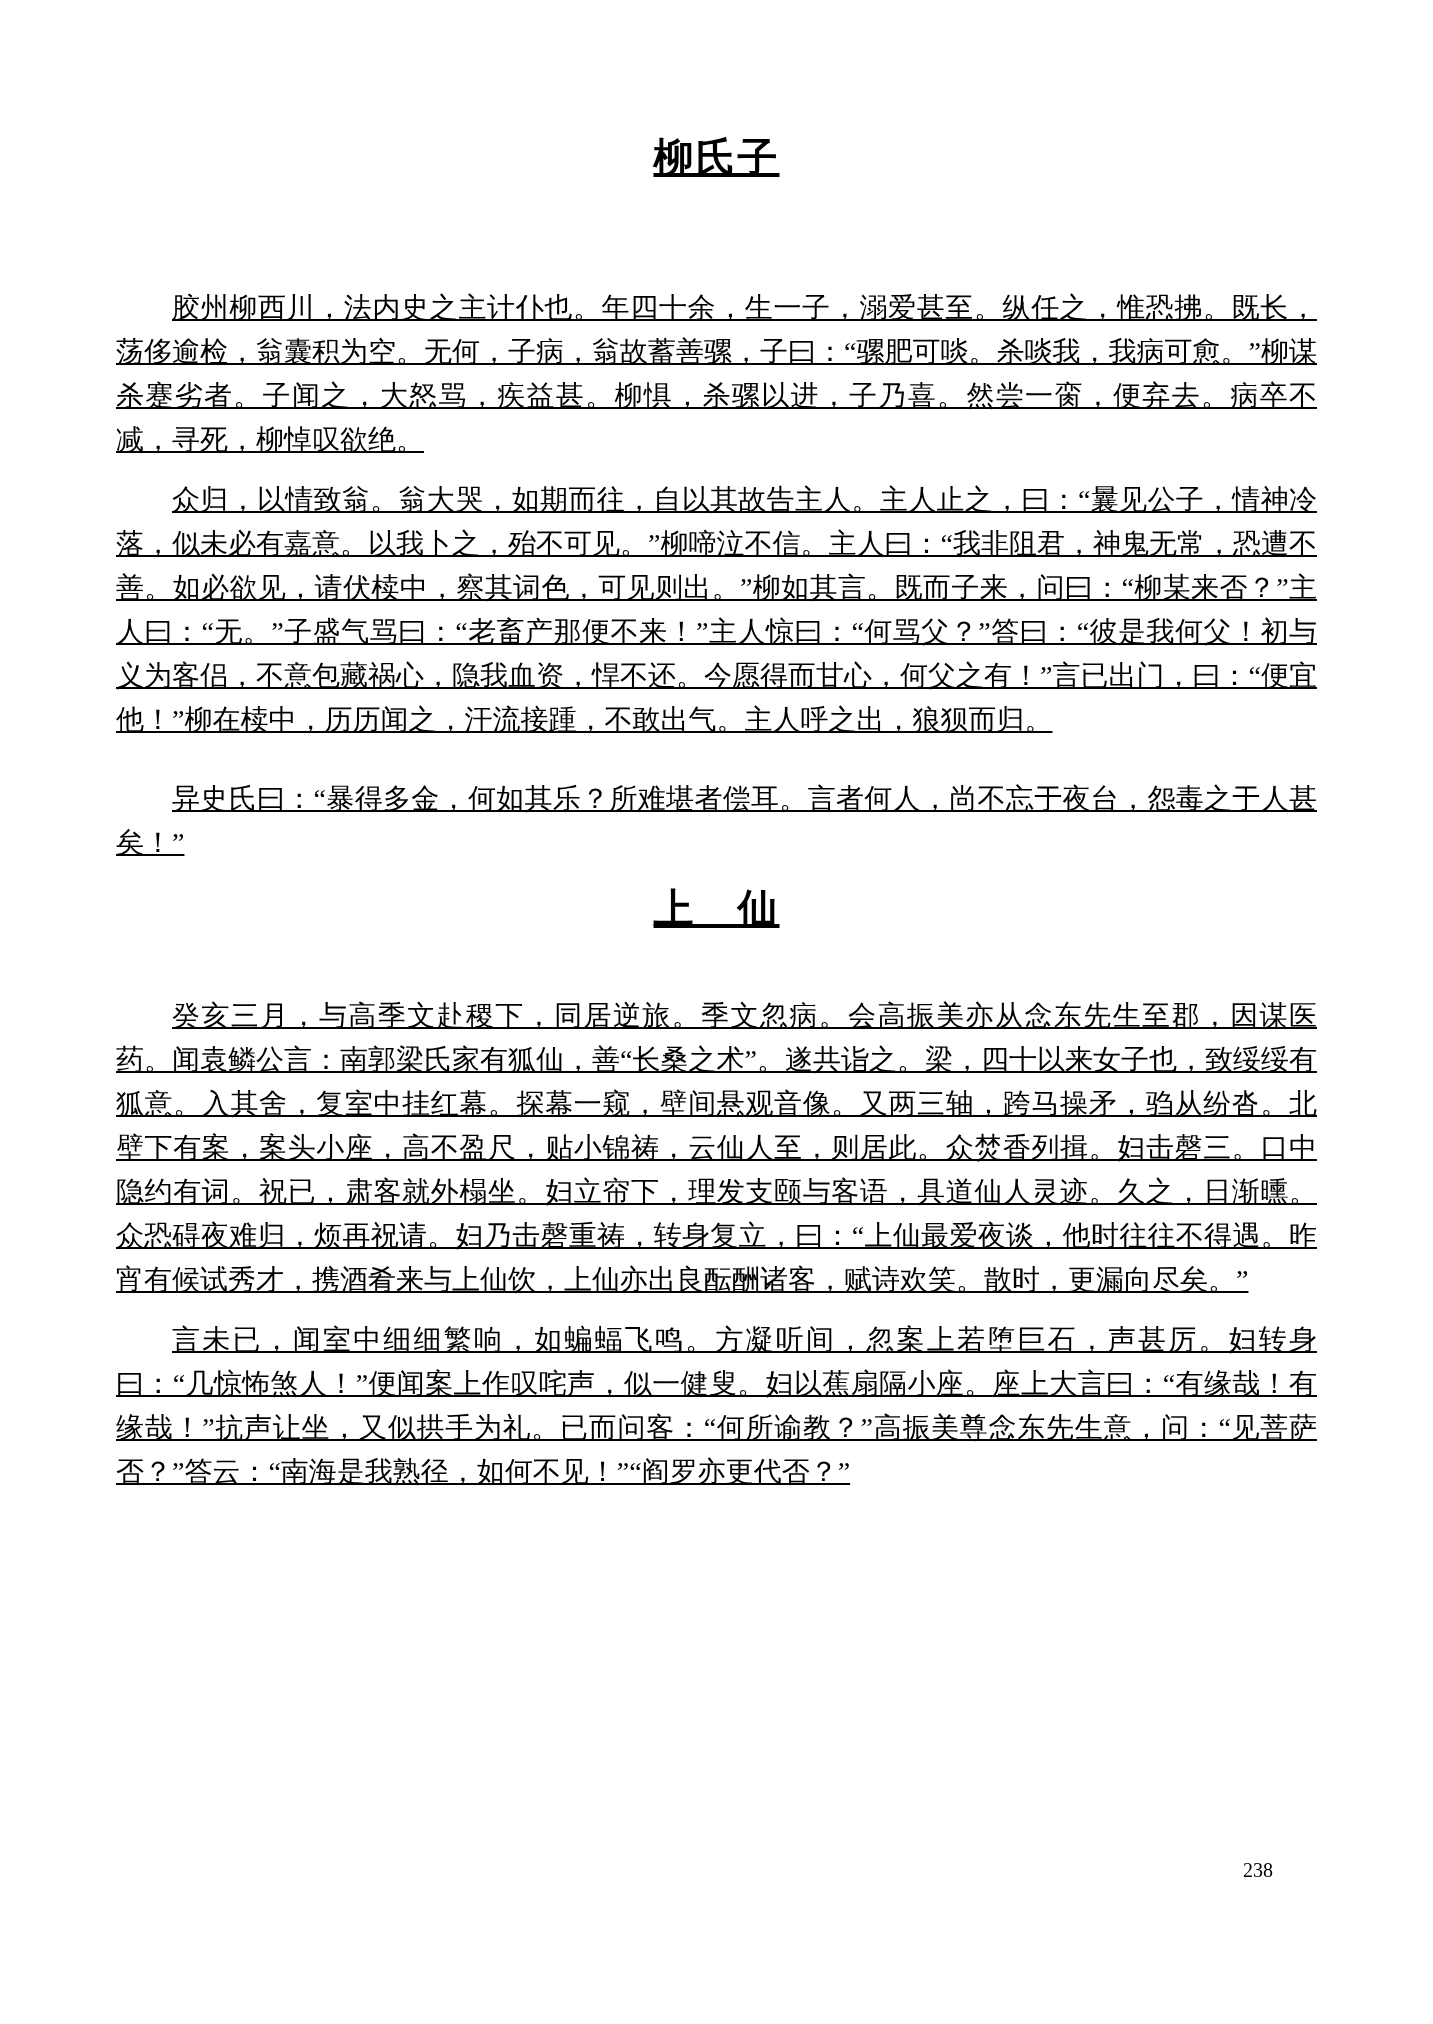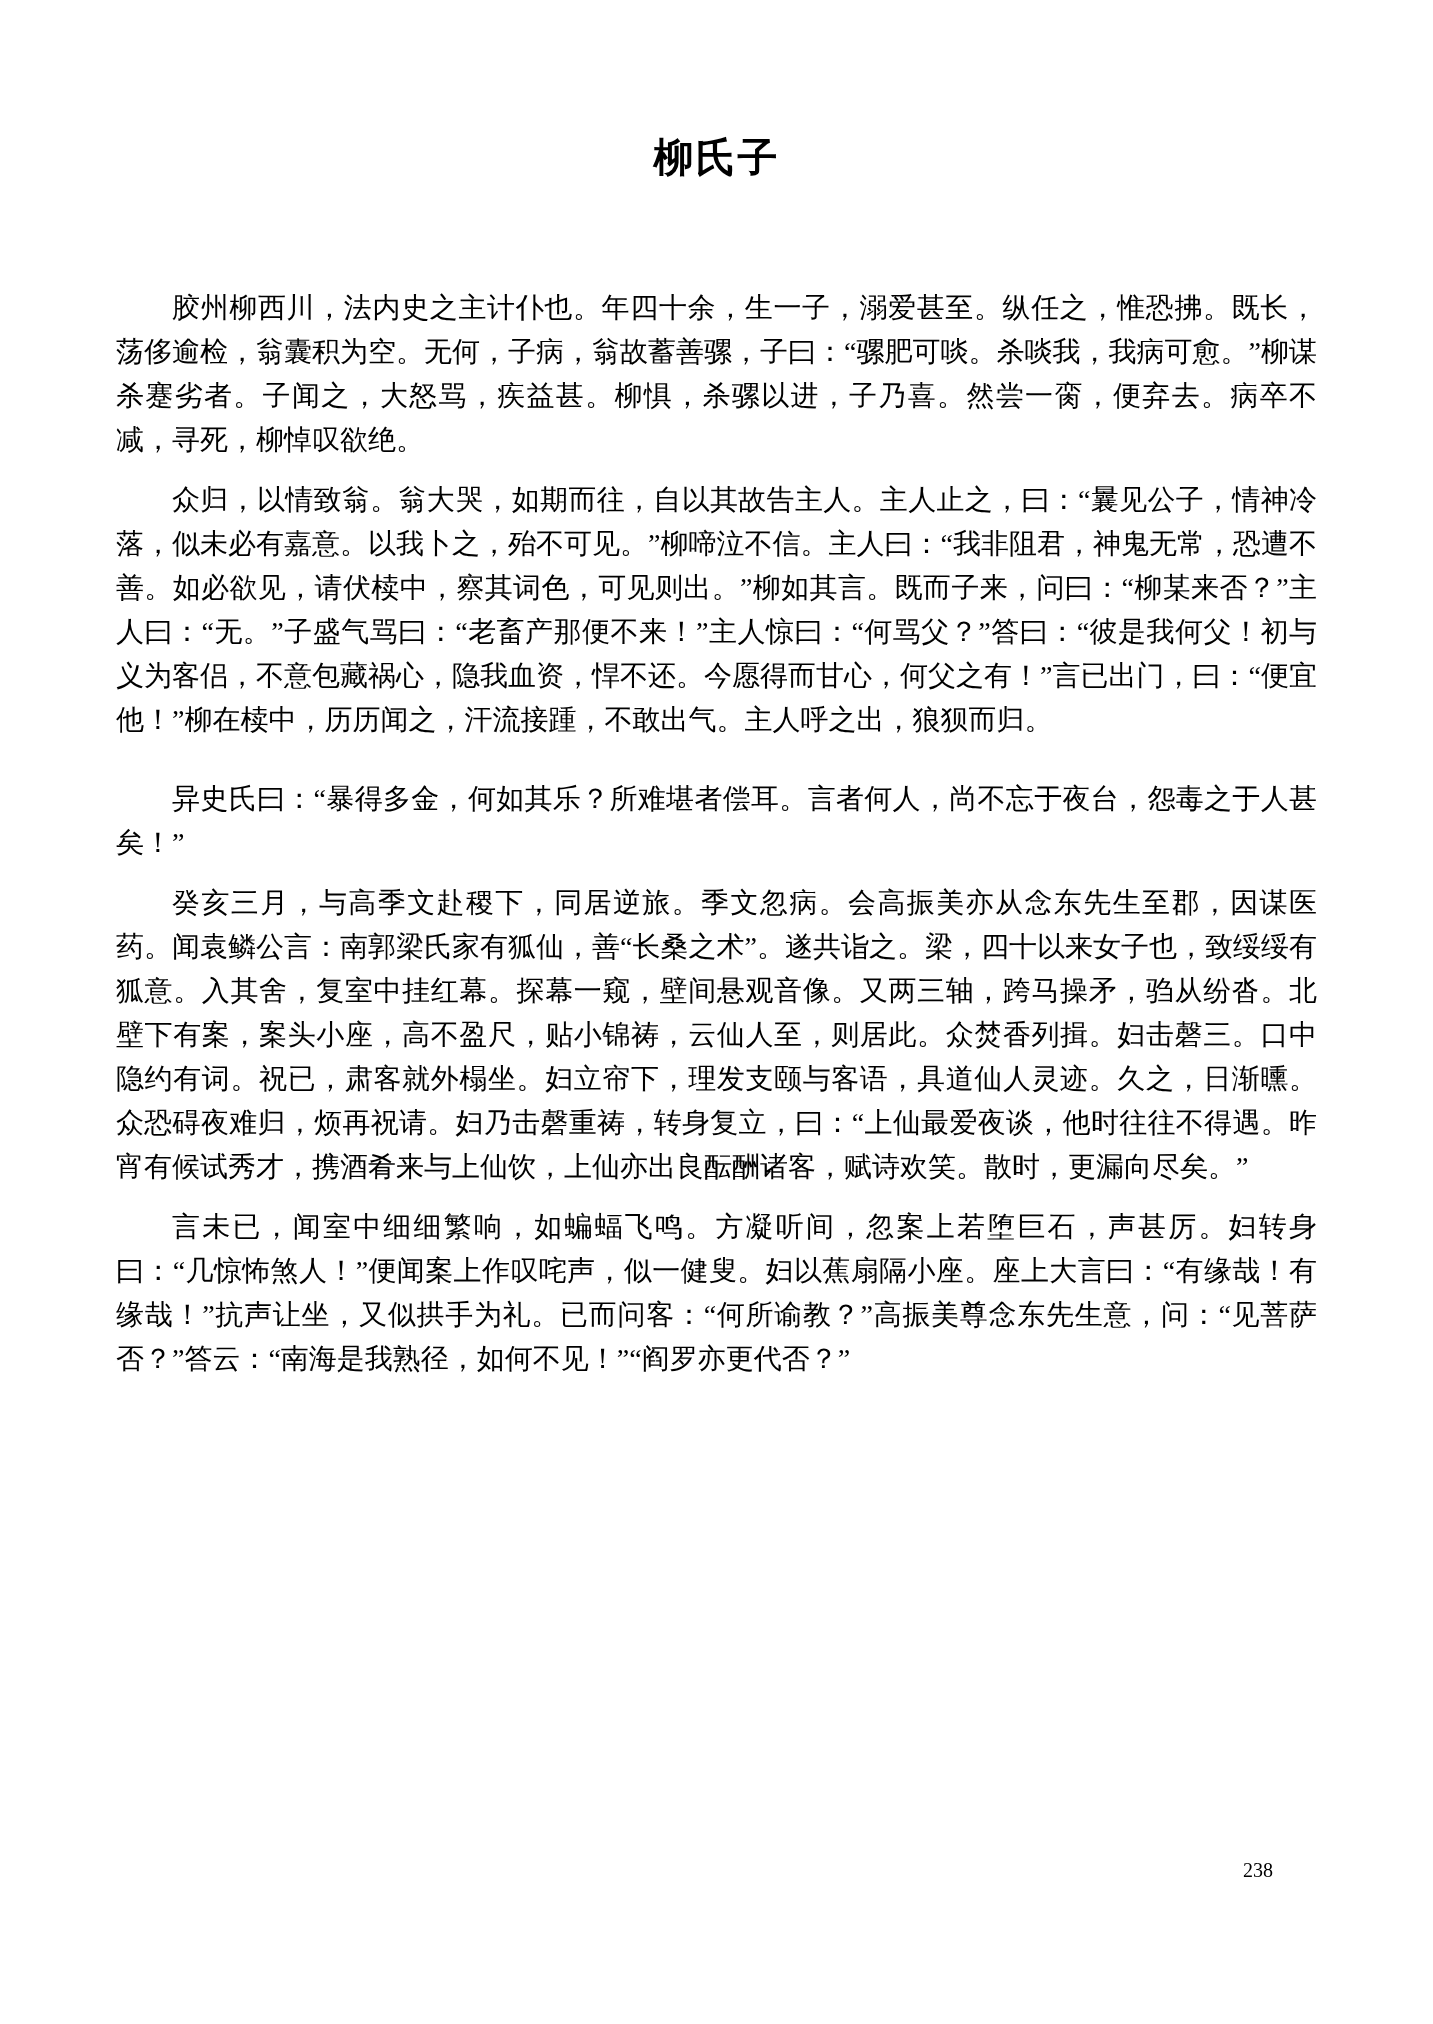--- a/index.html
+++ b/index.html
@@ -11,20 +11,21 @@
     position: relative;
     width: 1433px;
     height: 2024px;
     margin: 0 auto;
     background: #ffffff;
     box-sizing: border-box;
     padding: 130px 100px 0 100px;
     color: #000000;
     font-family: "Liberation Serif", "DejaVu Serif", serif;
     overflow: hidden;
+    text-decoration: underline;
   }
   .story-title {
     font-size: 40px;
     line-height: 56px;
     font-weight: bold;
     text-align: center;
     margin: 0 0 100px 0;
     letter-spacing: 2px;
   }
   .story-title.second {
@@ -57,20 +58,21 @@
 
   <h1 class="story-title">柳氏子</h1>
 
   <p class="body-para">胶州柳西川，法内史之主计仆也。年四十余，生一子，溺爱甚至。纵任之，惟恐拂。既长，荡侈逾检，翁囊积为空。无何，子病，翁故蓄善骡，子曰：“骡肥可啖。杀啖我，我病可愈。”柳谋杀蹇劣者。子闻之，大怒骂，疾益甚。柳惧，杀骡以进，子乃喜。然尝一脔，便弃去。病卒不减，寻死，柳悼叹欲绝。</p>
 
 
   <p class="body-para">众归，以情致翁。翁大哭，如期而往，自以其故告主人。主人止之，曰：“曩见公子，情神冷落，似未必有嘉意。以我卜之，殆不可见。”柳啼泣不信。主人曰：“我非阻君，神鬼无常，恐遭不善。如必欲见，请伏椟中，察其词色，可见则出。”柳如其言。既而子来，问曰：“柳某来否？”主人曰：“无。”子盛气骂曰：“老畜产那便不来！”主人惊曰：“何骂父？”答曰：“彼是我何父！初与义为客侣，不意包藏祸心，隐我血资，悍不还。今愿得而甘心，何父之有！”言已出门，曰：“便宜他！”柳在椟中，历历闻之，汗流接踵，不敢出气。主人呼之出，狼狈而归。</p>
 
   <p class="body-para commentary">异史氏曰：“暴得多金，何如其乐？所难堪者偿耳。言者何人，尚不忘于夜台，怨毒之于人甚矣！”</p>
 
+  <h1 class="story-title second">上　仙</h1>
 
   <p class="body-para">癸亥三月，与高季文赴稷下，同居逆旅。季文忽病。会高振美亦从念东先生至郡，因谋医药。闻袁鳞公言：南郭梁氏家有狐仙，善“长桑之术”。遂共诣之。梁，四十以来女子也，致绥绥有狐意。入其舍，复室中挂红幕。探幕一窥，壁间悬观音像。又两三轴，跨马操矛，驺从纷沓。北壁下有案，案头小座，高不盈尺，贴小锦祷，云仙人至，则居此。众焚香列揖。妇击磬三。口中隐约有词。祝已，肃客就外榻坐。妇立帘下，理发支颐与客语，具道仙人灵迹。久之，日渐曛。众恐碍夜难归，烦再祝请。妇乃击磬重祷，转身复立，曰：“上仙最爱夜谈，他时往往不得遇。昨宵有候试秀才，携酒肴来与上仙饮，上仙亦出良酝酬诸客，赋诗欢笑。散时，更漏向尽矣。”</p>
 
   <p class="body-para">言未已，闻室中细细繁响，如蝙蝠飞鸣。方凝听间，忽案上若堕巨石，声甚厉。妇转身曰：“几惊怖煞人！”便闻案上作叹咤声，似一健叟。妇以蕉扇隔小座。座上大言曰：“有缘哉！有缘哉！”抗声让坐，又似拱手为礼。已而问客：“何所谕教？”高振美尊念东先生意，问：“见菩萨否？”答云：“南海是我熟径，如何不见！”“阎罗亦更代否？”</p>
 
   <div class="page-number">238</div>
 
 </div>
 
 </body></html>

